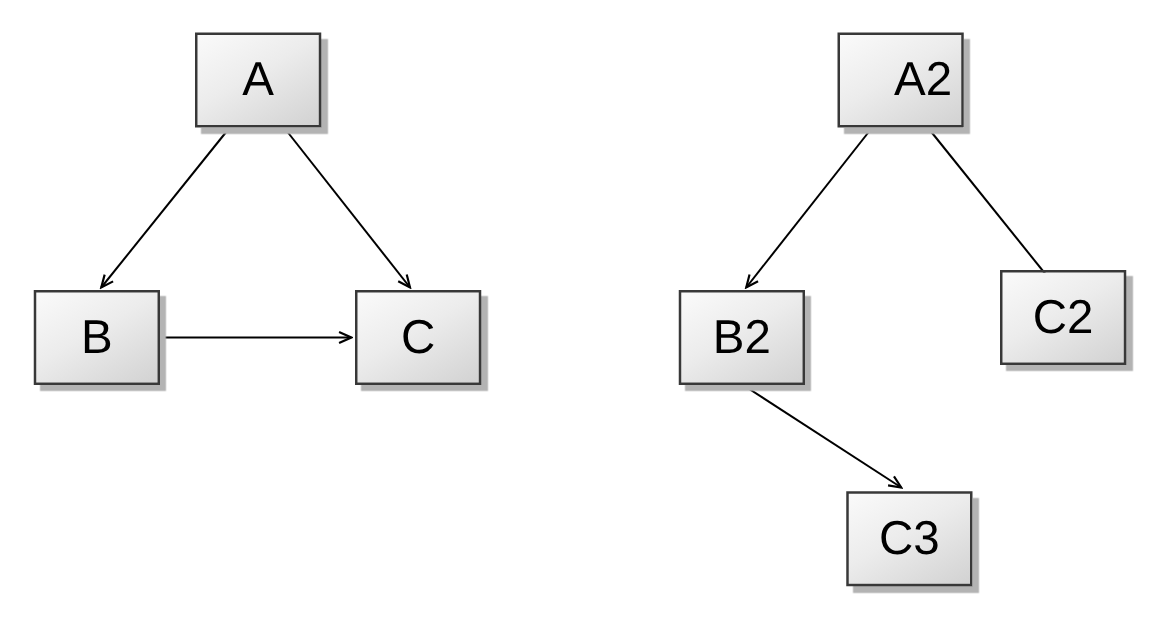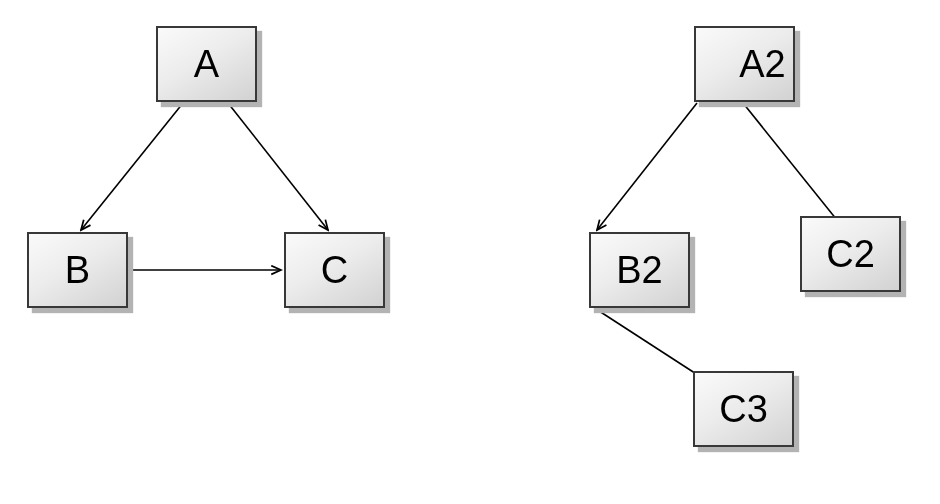--- a/index.html
+++ b/index.html
@@ -57,24 +57,24 @@
   .node-label {
     font-size: 38px;
     line-height: 1;
     color: var(--text-color);
     user-select: none;
   }
   
   .pos-a  { left: 156px; top: 26px;  }
   .pos-b  { left: 27px;  top: 232px; }
   .pos-c  { left: 284px; top: 232px; }
-  .pos-a2 { left: 694px; top: 26px; padding-left: 36px;  }
-  .pos-b2 { left: 543px; top: 232px; margin-left: 46px; }
+  .pos-a2 { left: 670px; top: 26px; padding-left: 36px;  }
+  .pos-b2 { left: 543px; top: 232px; }
   .pos-c2 { left: 800px; top: 216px; }
-  .pos-c3 { left: 677px; top: 371px; margin-left: 16px; }
+  .pos-c3 { left: 677px; top: 393px; }
 </style>
 </head>
 <body>
 
 <div class="canvas">
 
   <svg class="edge-layer" width="940" height="504" viewBox="0 0 940 504" xmlns="http://www.w3.org/2000/svg">
     <defs>
       <marker id="arrow" viewBox="0 0 12 10" refX="10.5" refY="5" markerWidth="13" markerHeight="11" markerUnits="userSpaceOnUse" orient="auto">
         <path class="arrow-head" d="M1.5,1 L10.5,5 L1.5,9" stroke="#000000" fill="none" stroke-width="1.6"></path>

